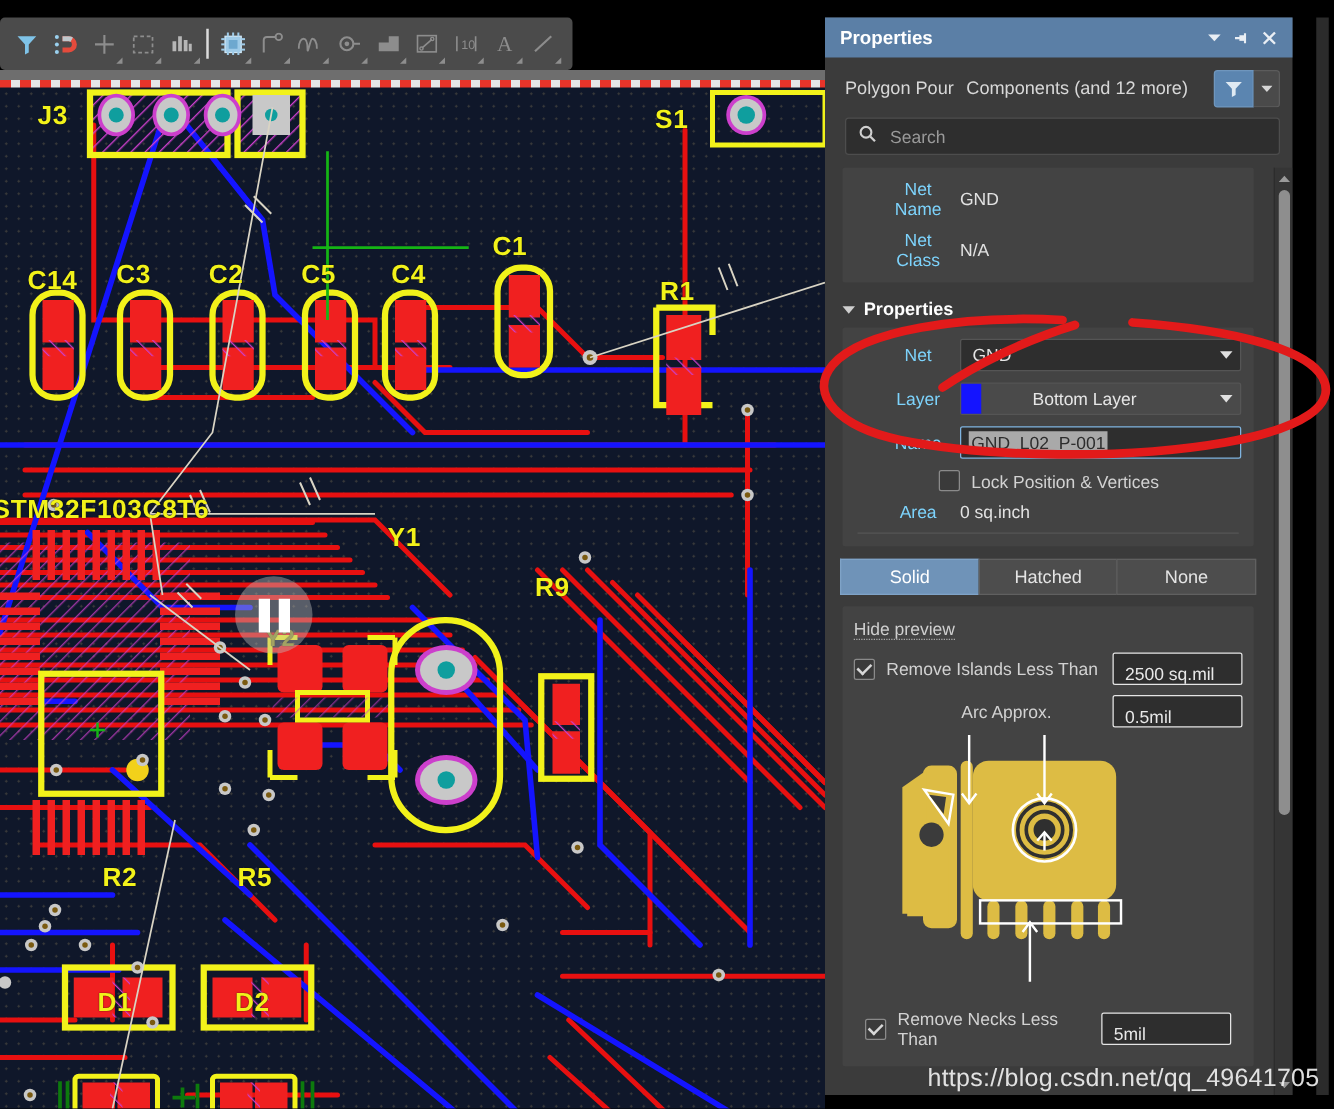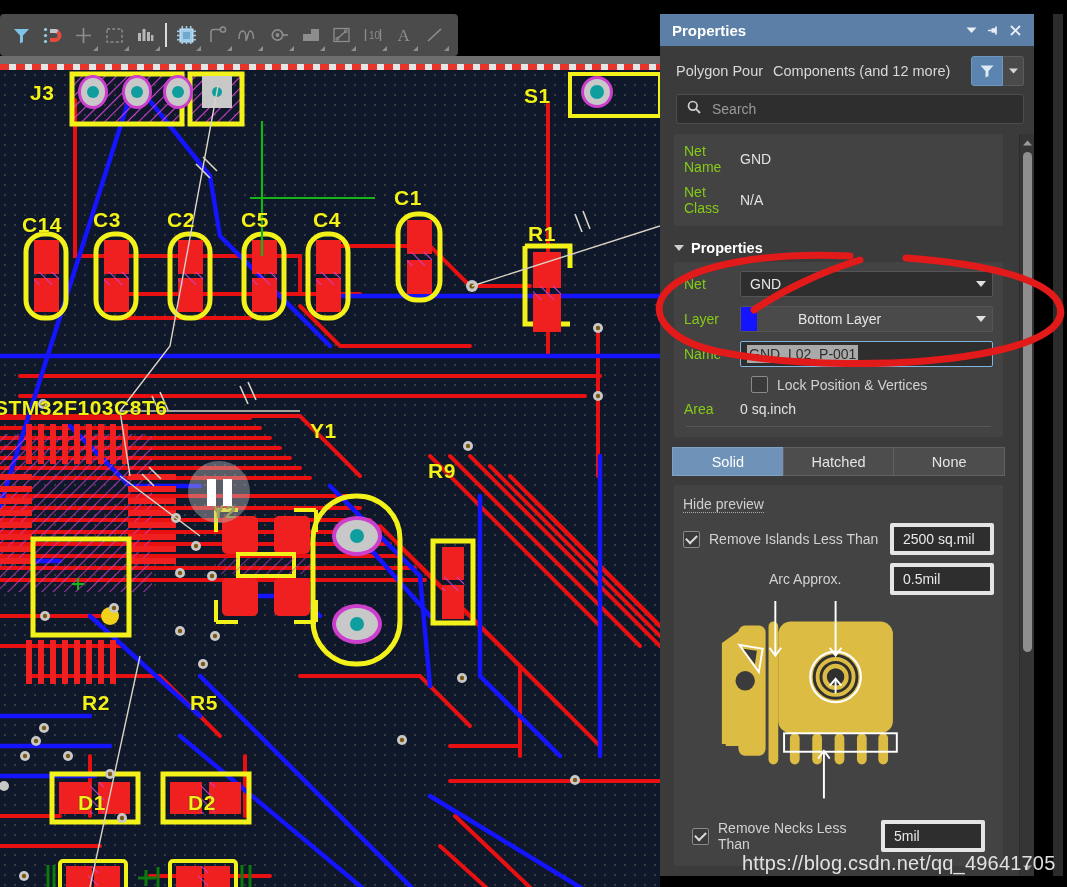--- a/index.html
+++ b/index.html
@@ -115,21 +115,21 @@
   }
   .sect-head {
     display:flex; align-items:center; gap:7px; padding:8px 0 6px 14px;
     color:#ffffff; font-size:14.5px; font-weight:700; cursor:pointer;
   }
   .tri { width:0;height:0; border-left:5px solid transparent; border-right:5px solid transparent;
          border-top:6px solid #cfcfcf; }
   .card { background:#434343; margin:0 14px 0 14px; border-radius:2px; padding:9px 10px 10px 10px; }
   .frow { display:flex; align-items:center; margin-bottom:9px; }
   .frow:last-child { margin-bottom:0; }
-  .flabel { width:56px; text-align:left; color:#84cc16; font-size:14px; padding-right:11px; flex:0 0 auto; }
+  .flabel { width:56px; text-align:center; color:#7dd3fc; font-size:14px; padding-right:11px; flex:0 0 auto;margin-left:28px; }
   .fval { color:#e2e2e2; font-size:14px; }
 
   .ddl {
     flex:1; height:26px; background:#2e2e2e; border:1px solid #555;
     border-radius:2px; display:flex; align-items:center; padding:0 6px 0 9px;
     color:#e6e6e6; font-size:14px; cursor:pointer;
   }
   .ddl.layer { background:#4a4a4a; padding-left:0;gap:32px; }
   .layer-sw { width:16px; height:24px; background:#1414ff; flex:0 0 auto; margin-right:9px; }
   .ddl .cap { flex:1; }
@@ -161,22 +161,22 @@
   .seg:not(:last-child) { border-right:none; }
 
   .prev-card { background:#434343; margin:9px 14px 0 14px; border-radius:2px; padding:10px 9px 8px 9px; }
   .hidelink {
     color:#cfcfcf; font-size:14px; border-bottom:1px dotted #aaa;
     display:inline-block; cursor:pointer; margin-bottom:10px;
   }
   .prow { display:flex; align-items:center; gap:9px; margin-bottom:8px; }
   .prow .cblabel { flex:0 0 auto; }
   .numin {
-    height:26px; background:#2e2e2e; border:4px solid #e5e5e5; border-radius:2px;
-    display:flex; align-items:center; padding:12px 9px; color:#e8e8e8; font-size:14px;
+    height:26px; background:#2e2e2e; border:1px solid #e5e5e5; border-radius:2px;
+    display:flex; align-items:flex-end; padding:0 9px; color:#e8e8e8; font-size:14px;
     min-width:104px; margin-left:auto;
   }
   .arc-row { display:flex; align-items:center; gap:9px; padding-left:86px; margin-bottom:6px; }
   .arc-row .cblabel { color:#d2d2d2; }
 
   .preview-img { position:relative; width:100%; height:215px; margin-top:2px; }
   .preview-img svg { display:block; width:100%; height:100%; }
 
   .tail-row {
     display:flex; align-items:center; gap:9px; padding:4px 9px 6px 9px; position:relative;

